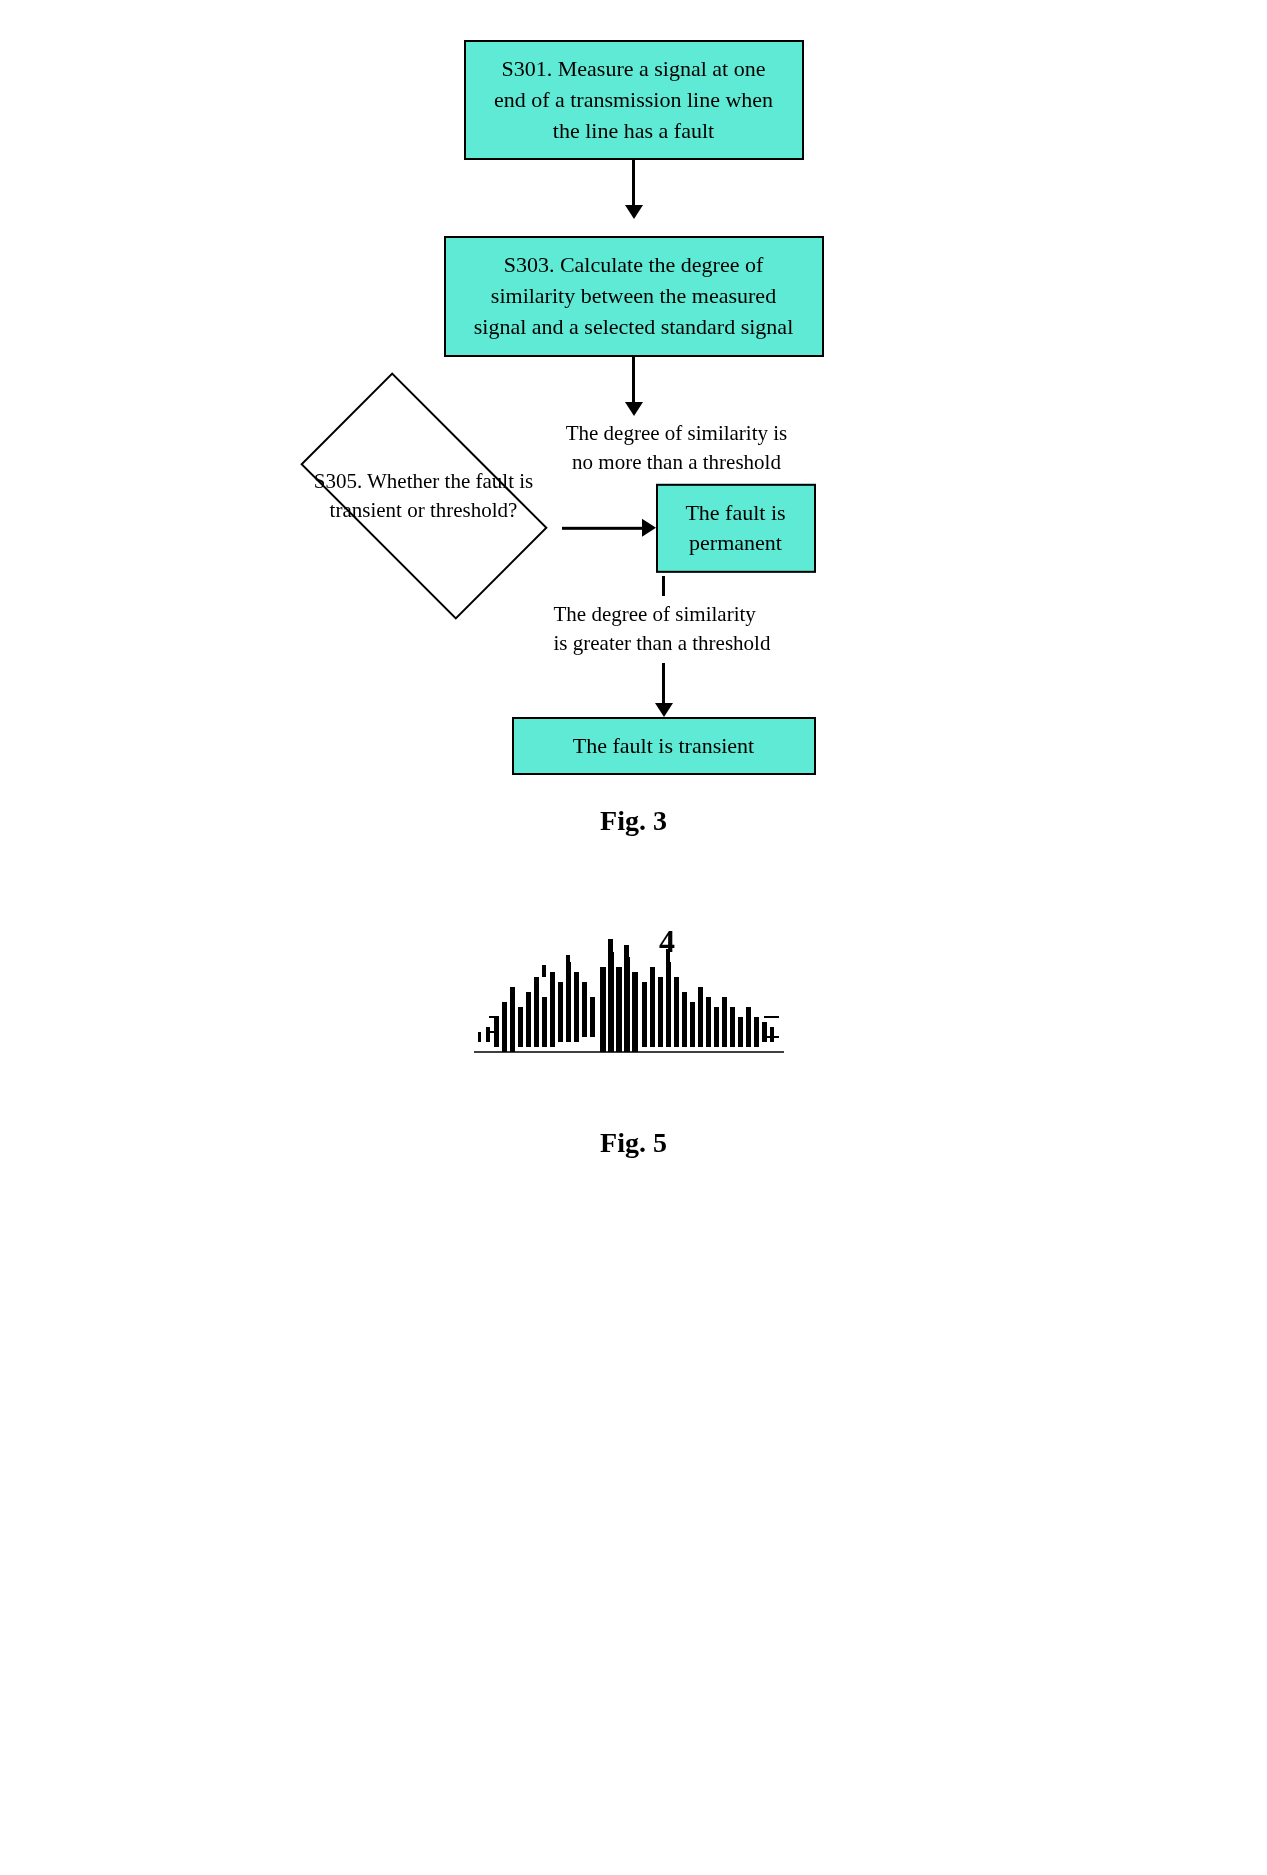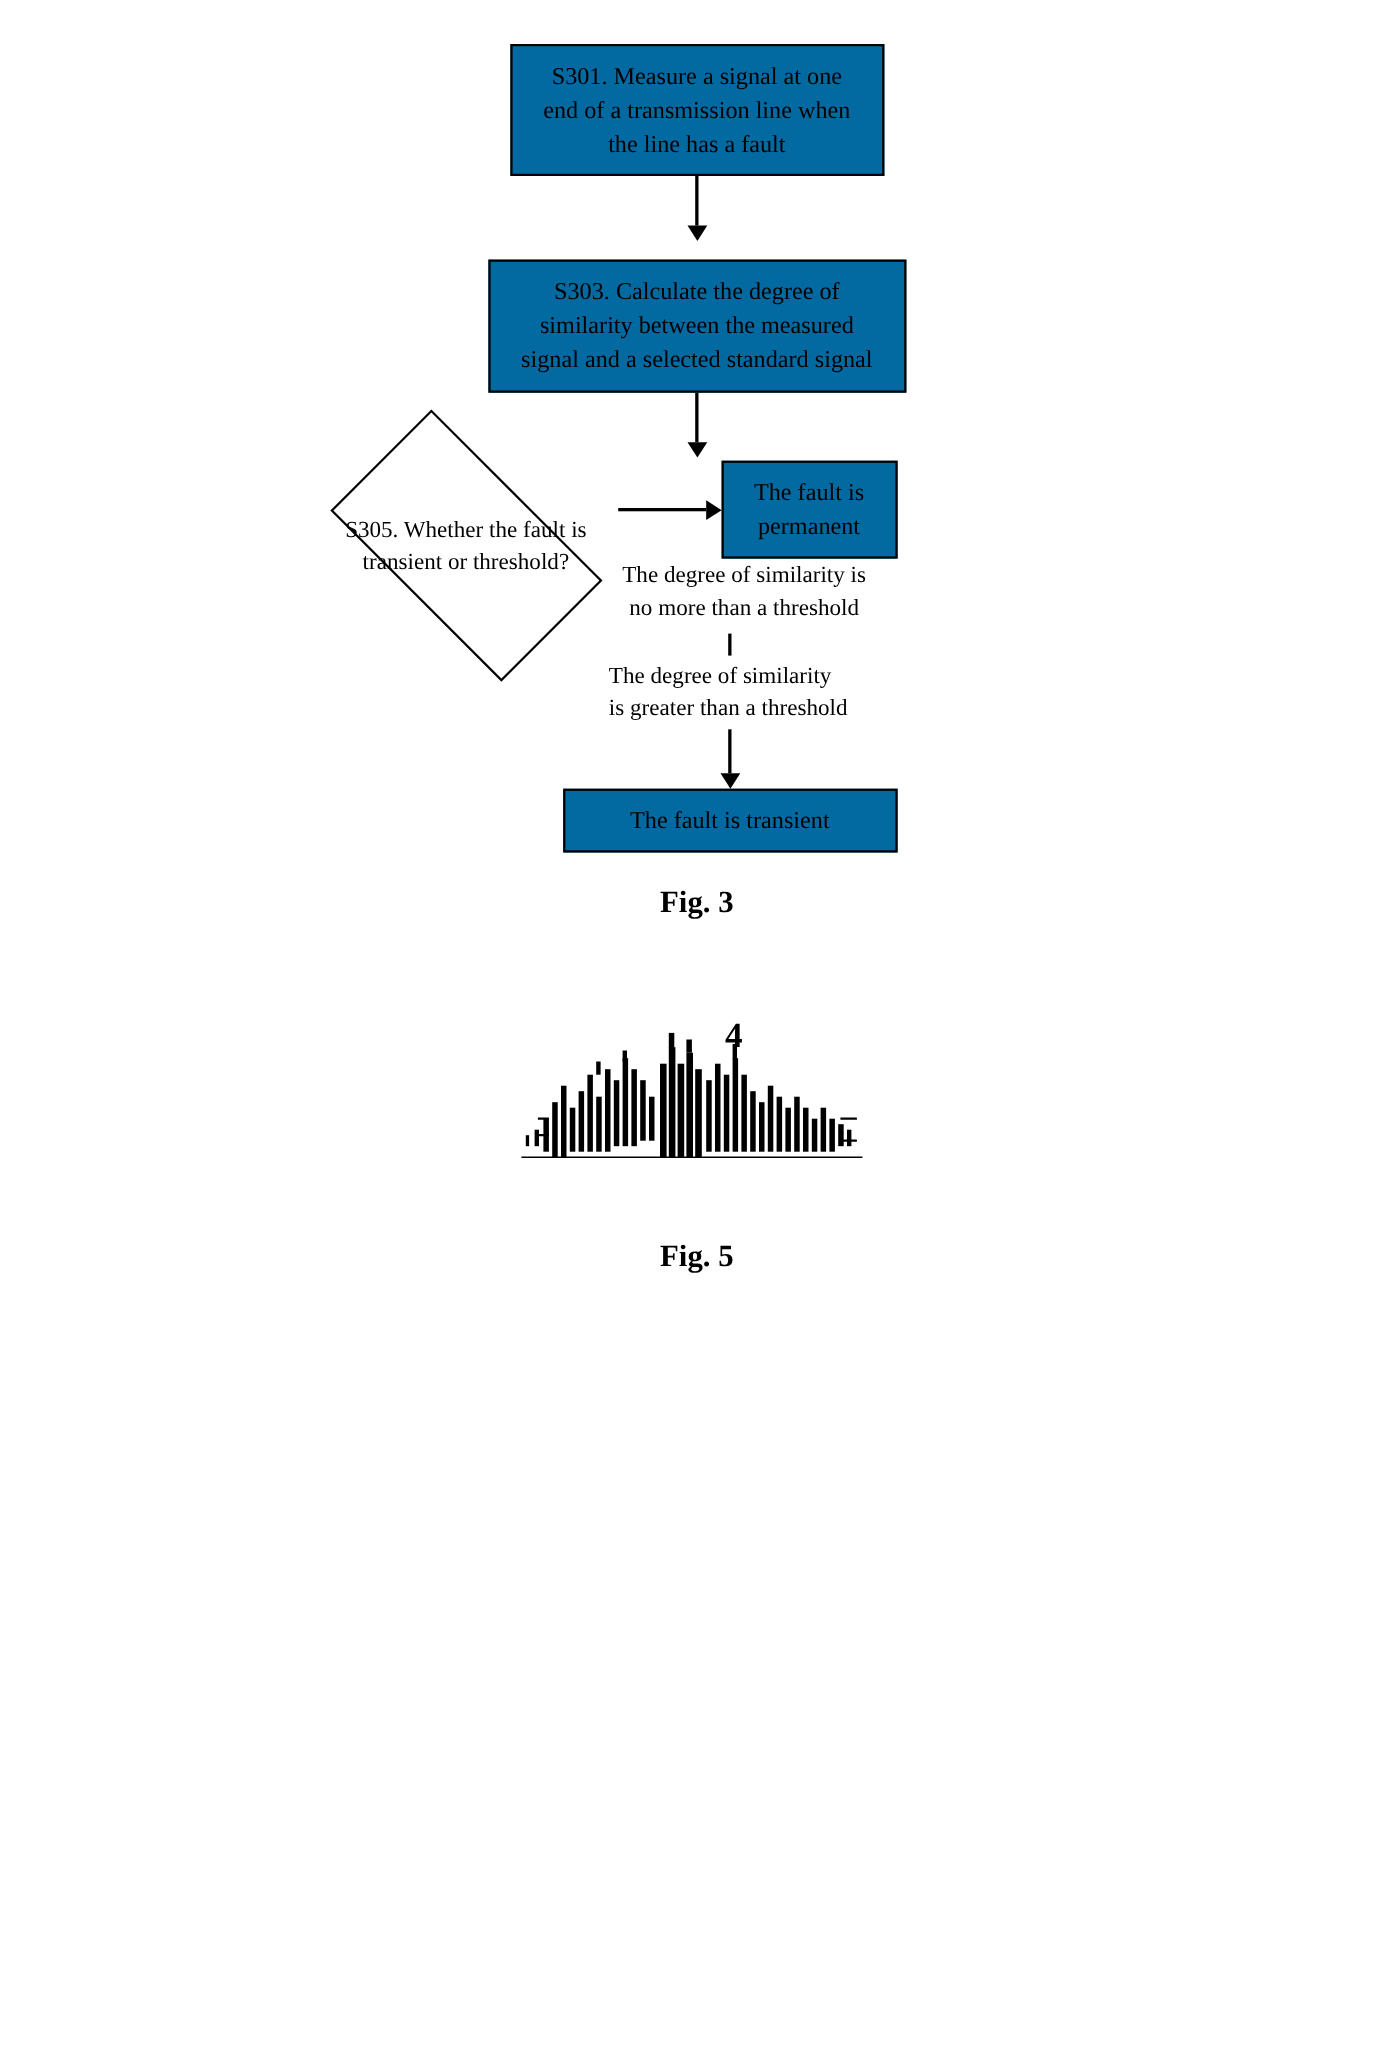--- a/index.html
+++ b/index.html
@@ -19,21 +19,21 @@
       max-width: 900px;
       display: flex;
       flex-direction: column;
       align-items: center;
       position: relative;
     }
 
     
     .flow-box {
       border: 2.5px solid #000;
-      background: #0369a1;
+      background: #5eead4;
       text-align: center;
       padding: 12px 18px;
       font-size: 22px;
       line-height: 1.4;
     }
 
     .box-s301 {
       width: 340px;
     }
 
@@ -154,33 +154,33 @@
           <div class="diamond-text">
             <span>S305.
 Whether the fault is
 transient or threshold?</span>
           </div>
         </div>
       </div>
 
       <div style="display:flex;flex-direction:column;align-items:flex-start;position:absolute;left:338px;top:50%;transform:translateY(-50%);">
 
+        <div style="font-size:21px;line-height:1.4;text-align:center;width:230px;margin-bottom:6px;">
+          <span>The degree of
+similarity is no more
+than a threshold</span>
+        </div>
         <div style="display:flex;align-items:center;">
           <div style="height:2.5px;width:80px;background:#000;"></div>
           <div style="width:0;height:0;border-top:9px solid transparent;border-bottom:9px solid transparent;border-left:14px solid #000;"></div>
 
           <div class="flow-box box-permanent" style="margin-left:0;">
             <span>The fault is
 permanent</span>
           </div>
-        </div>
-        <div style="font-size:21px;line-height:1.4;text-align:center;width:230px;margin-bottom:6px;">
-          <span>The degree of
-similarity is no more
-than a threshold</span>
         </div>
       </div>
 
     </div>
 
     <div class="center-col" style="margin-left:60px;margin-top:0;">
 
       <div style="height:20px;width:2.5px;background:#000;"></div>
 
       <div style="font-size:21px;line-height:1.4;width:220px;margin:4px 0;">

